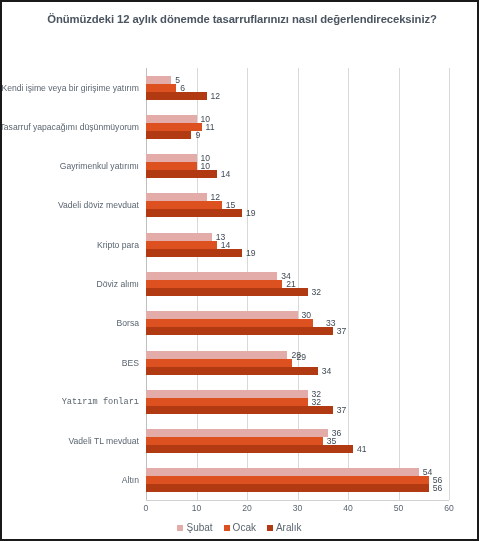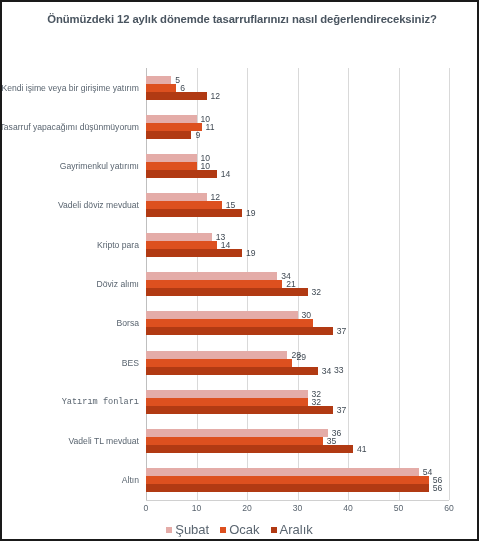--- a/index.html
+++ b/index.html
@@ -137,21 +137,21 @@
     display: flex;
     align-items: center;
     gap: 3px;
   }
   .legend-swatch {
     width: 6px;
     height: 6px;
     display: block;
   }
   .legend-label {
-    font-size: 13px;
+    font-size: 10px;
     color: #5a6570;
     white-space: nowrap;
   }
 </style>
 </head>
 <body>
 
 <div class="chart-frame">
 
   <div class="chart-title">Önümüzdeki 12 aylık dönemde tasarruflarınızı nasıl değerlendireceksiniz?</div>
@@ -226,21 +226,21 @@
           <div class="bar-label" style="left: 131.3px; top: 0px;">34</div>
           <div class="bar s1" style="width: 136.35px; background: rgb(221, 80, 31);"></div>
           <div class="bar-label" style="left: 136.35px; top: 8px;">21</div>
           <div class="bar s2" style="width: 161.6px; background: rgb(177, 58, 19);"></div>
           <div class="bar-label" style="left: 161.6px; top: 16px;">32</div>
         </div>
         <div class="row" style="top: 243.273px; height: 24px;">
           <div class="bar s0" style="width: 151.5px; background: rgb(228, 172, 168);"></div>
           <div class="bar-label" style="left: 151.5px; top: 0px;">30</div>
           <div class="bar s1" style="width: 166.65px; background: rgb(221, 80, 31);"></div>
-          <div class="bar-label" style="left: 184px; top: 8px; margin-top: 47px;">33</div>
+          <div class="bar-label" style="left: 176px; top: 8px;">33</div>
           <div class="bar s2" style="width: 186.85px; background: rgb(177, 58, 19);"></div>
           <div class="bar-label" style="left: 186.85px; top: 16px;">37</div>
         </div>
         <div class="row" style="top: 282.545px; height: 24px;">
           <div class="bar s0" style="width: 141.4px; background: rgb(228, 172, 168);"></div>
           <div class="bar-label" style="left: 141.4px; top: 0px;">28</div>
           <div class="bar s1" style="width: 146.45px; background: rgb(221, 80, 31);"></div>
           <div class="bar-label" style="left: 146.45px; top: 2px;">29</div>
           <div class="bar s2" style="width: 171.7px; background: rgb(177, 58, 19);"></div>
           <div class="bar-label" style="left: 171.7px; top: 16px;">34</div>

